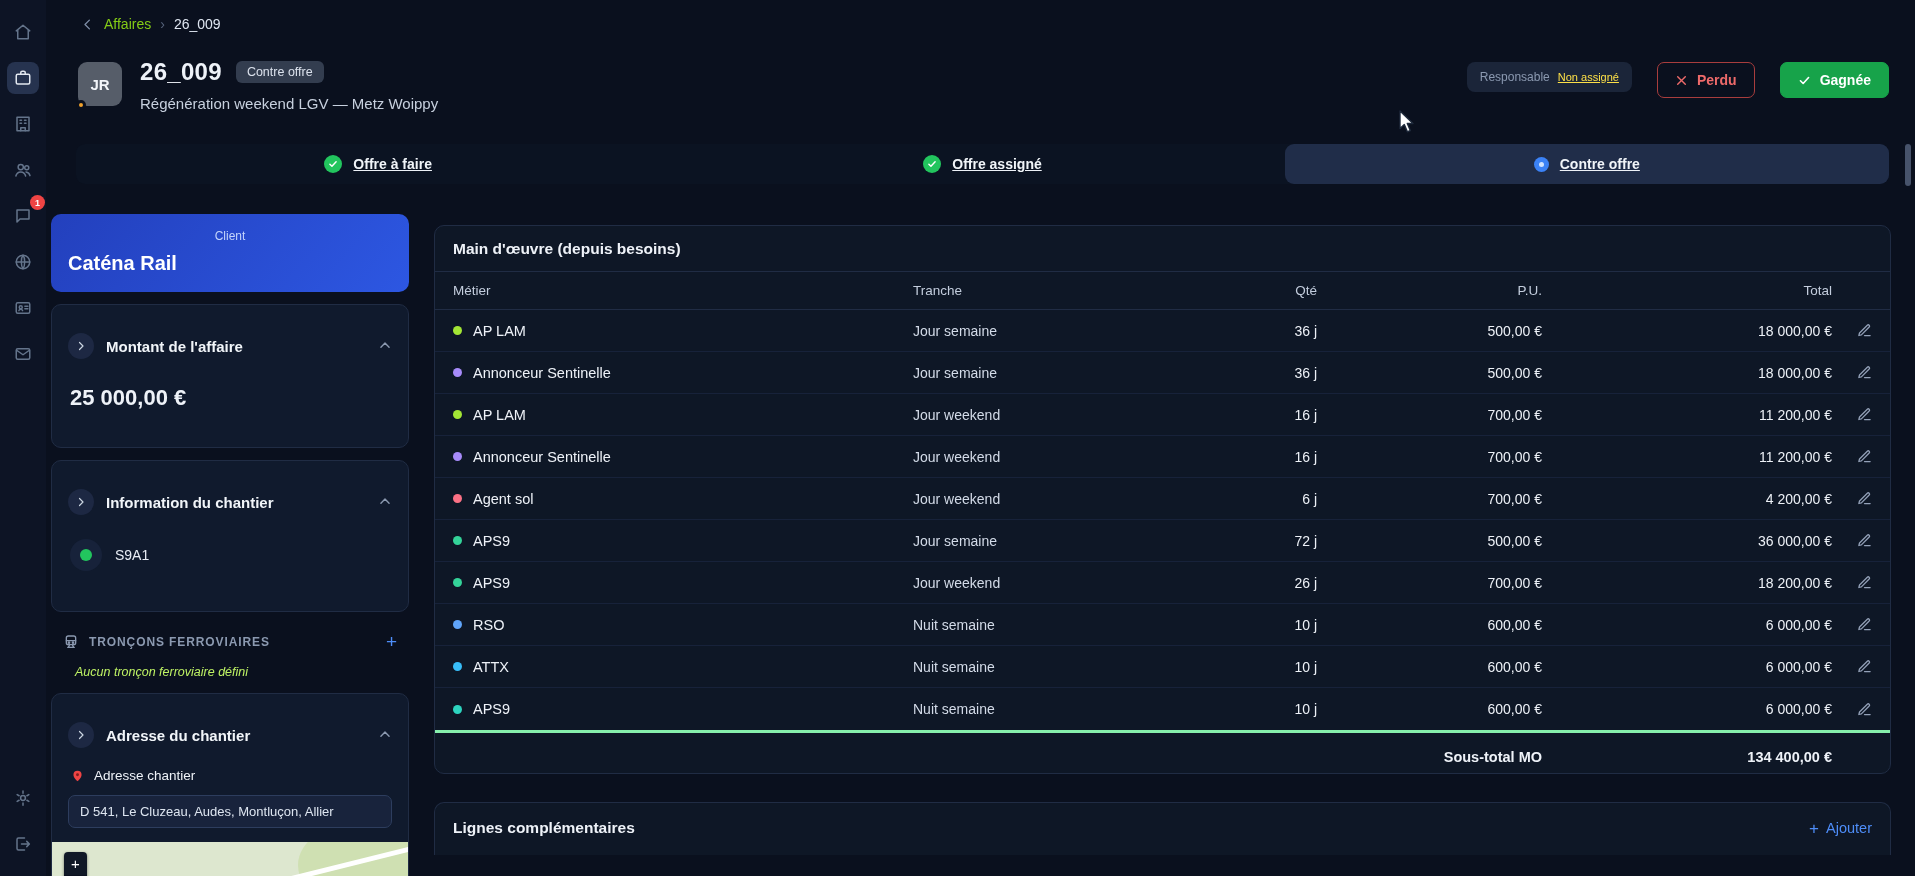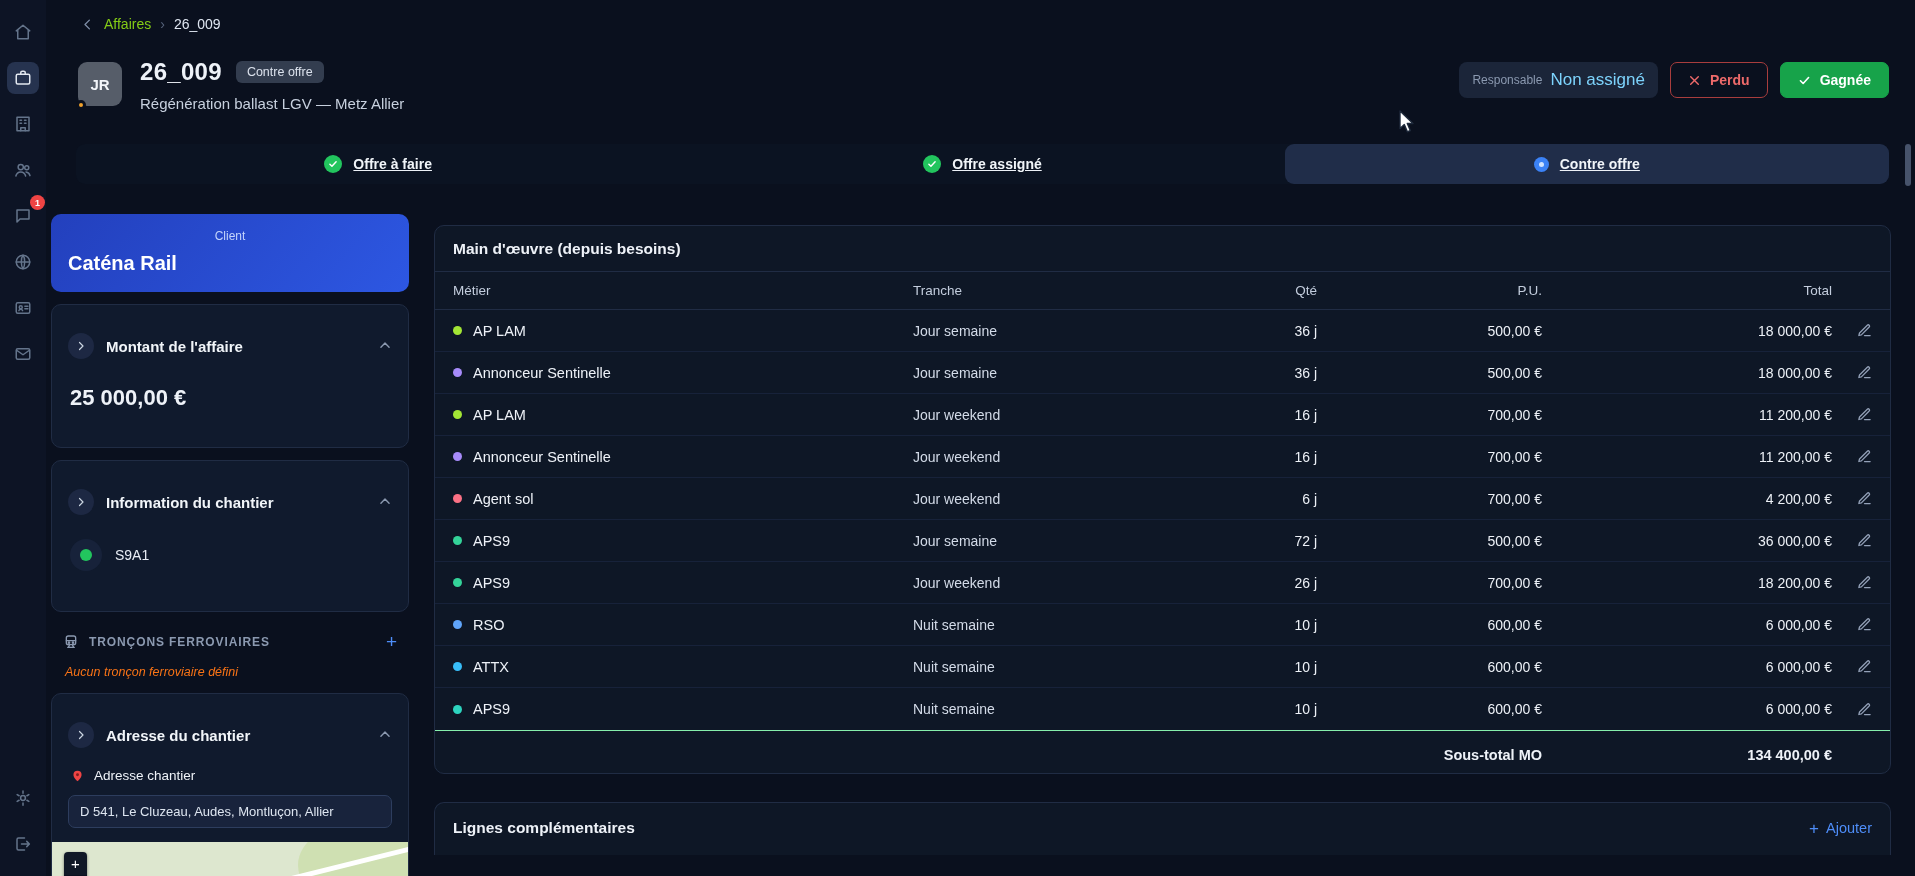--- a/index.html
+++ b/index.html
@@ -33,25 +33,25 @@
   .page-header { display:flex; align-items:flex-start; margin:24px 26px 0 32px; }
   .avatar-wrap { position:relative; margin:4px 18px 0 0; }
   .avatar { width:44px; height:44px; border-radius:9px; background:#565d69; color:#f3f5f9;
     font-weight:700; font-size:15px; display:flex; align-items:center; justify-content:center; cursor:pointer; }
   .presence { position:absolute; left:-2px; bottom:-4px; width:10px; height:10px; border-radius:50%;
     background:#f0a12c; border:3px solid #0a101e; }
   .title-row { display:flex; align-items:center; gap:14px; }
   .page-title { font-size:24px; font-weight:700; letter-spacing:.3px; }
   .stage-badge { background:#333d4f; color:#dbe1ec; font-size:12.5px; padding:4px 11px; border-radius:6px; }
   .subtitle { margin-top:9px; font-size:15px; color:#c7d0de; }
-  .header-right { margin-left:auto; display:flex; align-items:flex-start; gap:12px; margin-top:4px; }
+  .header-right { margin-left:auto; display:flex; align-items:flex-start; gap:25px; margin-top:4px; }
   .resp-chip { background:#1b2539; border-radius:8px; padding:8px 13px; display:flex; gap:8px;
     align-items:center; cursor:pointer; }
   .resp-label { color:#8b99b0; font-size:12px; }
-  .resp-value { color:#7dd3fc; font-size:17px; }
+  .resp-value { color:#fde047; font-size:11px;text-decoration:underline; }
   .btn { display:flex; align-items:center; gap:9px; font-size:14px; border-radius:7px;
     padding:9px 17px; cursor:pointer; font-weight:600; }
   .btn svg { width:13px; height:13px; }
   .btn-lost { border:1px solid #a93d3d; color:#ee6a6a; background:transparent; }
   .btn-won { background:#17a34a; color:#fff; border:1px solid #17a34a; }
 
   
   .pipeline { margin:32px 26px 0 30px; height:40px; background:#0b1322; border-radius:9px;
     display:flex; flex:none;text-decoration:underline; }
   .stage { flex:1; display:flex; align-items:center; justify-content:center; gap:11px;
@@ -87,21 +87,21 @@
   .tag-dot-wrap { width:32px; height:32px; border-radius:50%; background:#17223a; display:flex;
     align-items:center; justify-content:center; }
   .tag-dot { width:12px; height:12px; border-radius:50%; background:#22c55e; }
   .tag-label { font-size:14px; color:#e8edf5; }
 
   .section-block { padding:8px 6px 0 12px; flex:none; }
   .section-head { display:flex; align-items:center; gap:10px; color:#8b99b0; }
   .section-head svg { width:16px; height:16px; }
   .section-title { font-size:12px; letter-spacing:.9px; font-weight:700; flex:1; }
   .plus-link { color:#4e8df8; font-size:19px; line-height:1; cursor:pointer; padding:0 6px; }
-  .empty-note { font-style:italic; color:#f97316; font-size:12.5px; margin:14px 0 2px 2px; }
+  .empty-note { font-style:italic; color:#bef264; font-size:12.5px; margin:14px 0 2px 12px; }
 
   .address-card { padding-bottom:0; overflow:hidden; }
   .addr-label-row { display:flex; align-items:center; gap:9px; margin:20px 0 0 2px; font-size:13.5px; }
   .addr-label-row svg { width:15px; height:15px; }
   .addr-input { margin-top:12px; width:100%; background:#18233c; border:1px solid #2d3d5e;
     border-radius:7px; padding:8px 11px; font-size:13px; color:#dde5f0;
     font-family:"Liberation Sans","DejaVu Sans",sans-serif; }
   .map { position:relative; margin:14px -16px 0; height:150px; background:#dde7cf; overflow:hidden; cursor:grab; }
   .map-band { position:absolute; top:52%; left:-10%; width:130%; height:16px; background:#f3ebcf;
     transform:rotate(10deg); }
@@ -134,21 +134,21 @@
   .grid-row.header { height:38px; color:#c3cddd; font-size:13.5px; font-weight:400;
     border-bottom:1px solid #202c44; }
   .hdr-r { text-align:right; }
   .metier { display:flex; align-items:center; gap:11px; font-size:14.5px; color:#eef2f8; }
   .dot { width:9px; height:9px; border-radius:50%; flex:none; }
   .cell { font-size:14px; color:#d3dbe8; }
   .num { font-size:14px; color:#edf1f7; text-align:right; }
   .edit-cell { display:flex; justify-content:flex-end; color:#93a1b8; cursor:pointer; }
   .edit-cell svg { width:15px; height:15px; }
   .footer-row { display:grid; grid-template-columns:460px 1fr 130px 225px 290px 40px;
-    align-items:center; padding:16px 18px; height:43px; border-top:1px solid #86efac; }
+    align-items:center; padding:16px 18px; height:43px; border-top:3px solid #86efac; }
   .footer-label { grid-column:1 / 5; text-align:right; font-weight:700; font-size:14.5px; }
   .footer-total { text-align:right; font-weight:700; font-size:14.5px; }
 
   .extra-card { margin-top:28px; background:#0e1726; border:1px solid #202c44; border-bottom:none;
     border-radius:10px 10px 0 0; padding:16px 18px 18px; display:flex; align-items:center; flex:none; }
   .extra-title { font-size:15.5px; font-weight:700; flex:1; }
   .add-link { color:#4e8df8; font-size:14.5px; display:flex; align-items:center; gap:7px; cursor:pointer; }
   .add-plus { font-size:17px; line-height:1; }
 
   
@@ -246,21 +246,21 @@
     <header class="page-header">
       <div class="avatar-wrap">
         <div class="avatar">JR</div>
         <span class="presence"></span>
       </div>
       <div>
         <div class="title-row">
           <h1 class="page-title">26_009</h1>
           <span class="stage-badge">Contre offre</span>
         </div>
-        <div class="subtitle">Régénération ballast LGV — Metz Allier</div>
+        <div class="subtitle">Régénération weekend LGV — Metz Woippy</div>
       </div>
       <div class="header-right">
         <div class="resp-chip">
           <span class="resp-label">Responsable</span>
           <span class="resp-value">Non assigné</span>
         </div>
         <button class="btn btn-lost">
           <svg viewBox="0 0 24 24" fill="none" stroke="currentColor" stroke-width="2.6" stroke-linecap="round">
               <path d="M5 5l14 14M19 5 5 19"></path>
             </svg>

